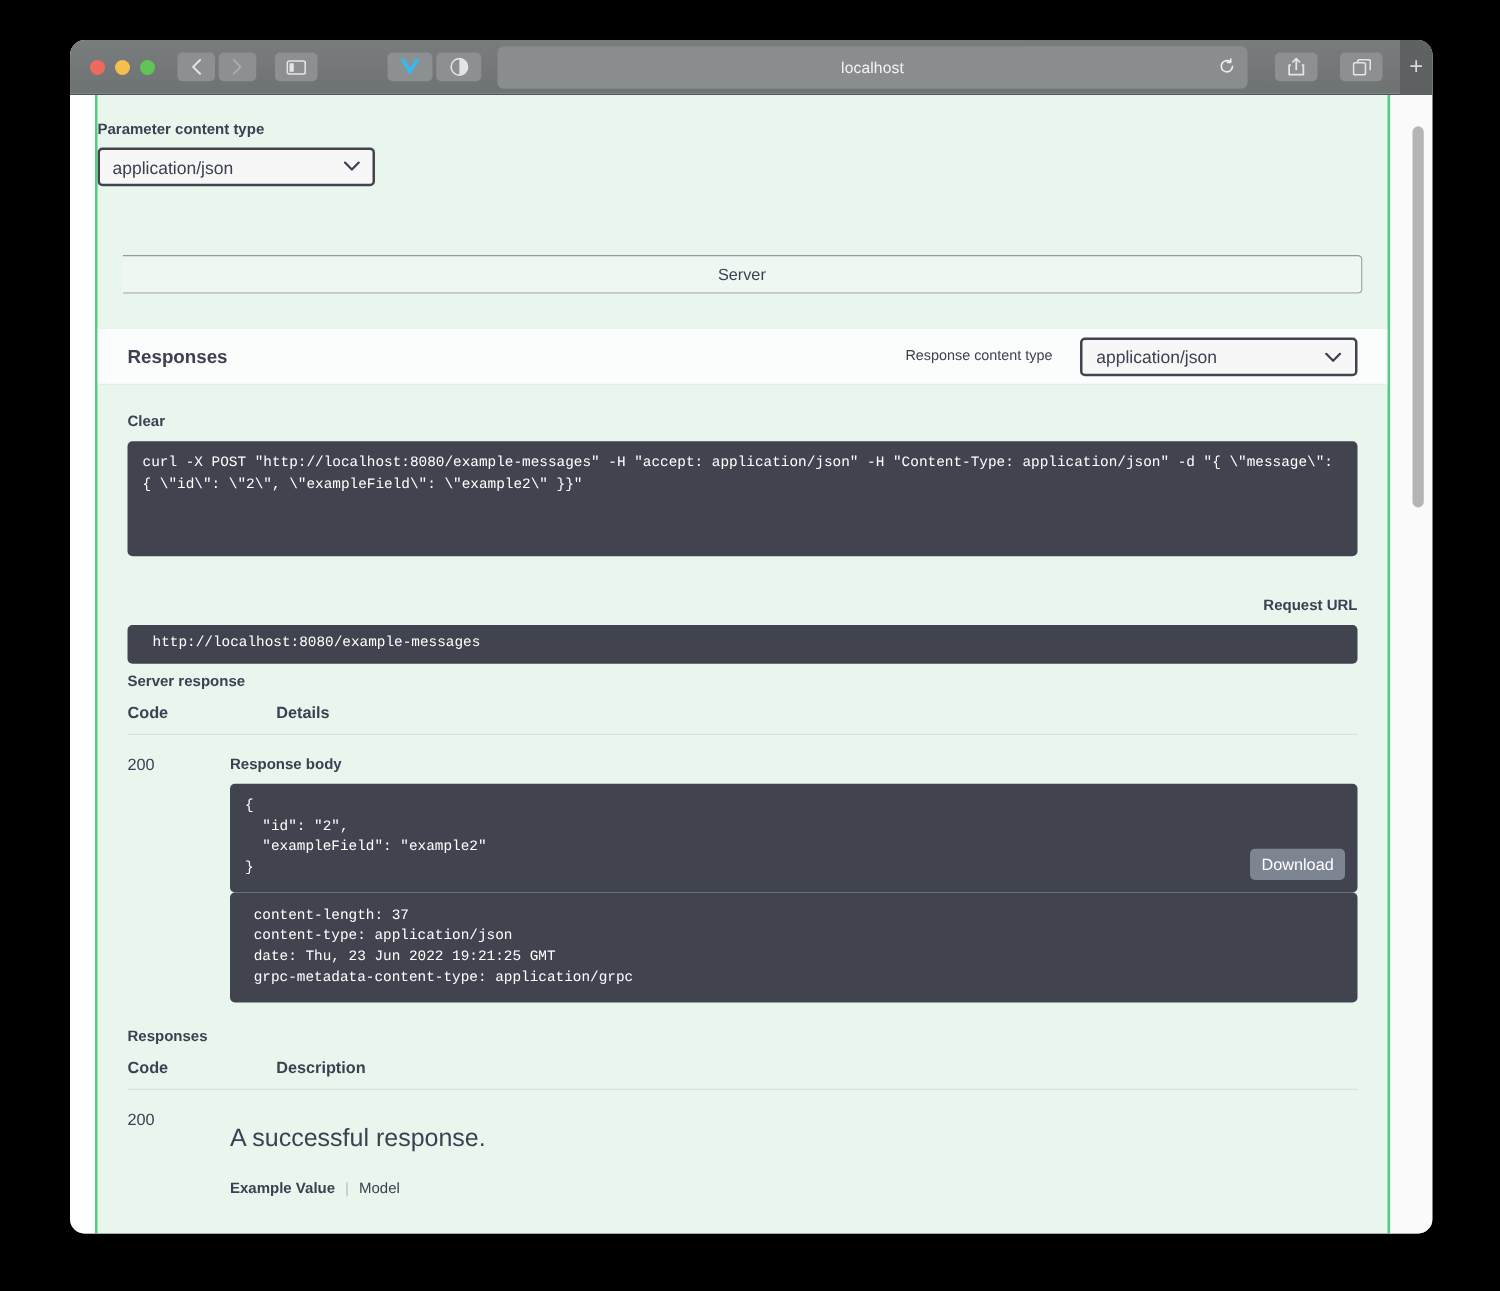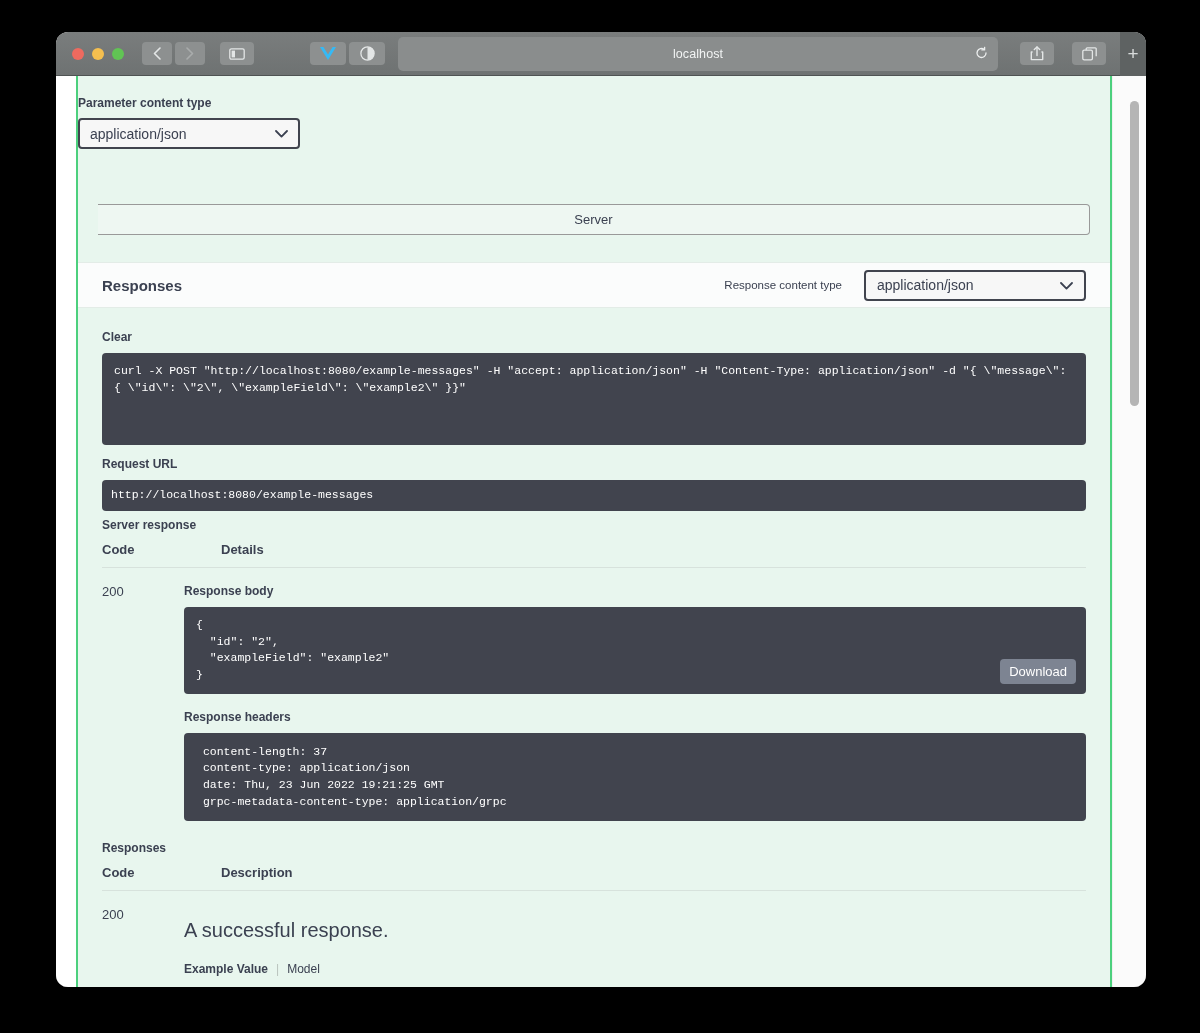--- a/index.html
+++ b/index.html
@@ -241,21 +241,21 @@
     font-family: "Liberation Mono", monospace;
     font-size: 11.5px;
     line-height: 1.45;
     padding: 10px 12px;
     white-space: pre-wrap;
     word-break: break-word;
     position: relative;
   }
 
   #curl-block { height: 92px; }
-  #requesturl-block { height: 31px; padding-top: 7px; padding-left: 9px; font-size: 11.5px; }
+  #requesturl-block { height: 31px; padding-top: 7px; padding-left: 20px; font-size: 11.5px; }
 
   #server-response-label { margin-top: 7px; }
 
   .table-head {
     display: flex;
     font-size: 13px;
     font-weight: bold;
     color: #3b4151;
     padding-bottom: 10px;
     border-bottom: 1px solid #d7e2dc;
@@ -447,41 +447,40 @@
               </span>
             </div>
           </div>
         </div>
 
         <div id="resp-body-area">
 
           <div class="sec-label">Clear</div>
           <div id="curl-block" class="code-block">curl -X POST "http://localhost:8080/example-messages" -H "accept: application/json" -H "Content-Type: application/json" -d "{ \"message\": { \"id\": \"2\", \"exampleField\": \"example2\" }}"</div>
 
-          <div class="sec-label" style="margin-top:12px;">Request URL</div>
+          <div class="sec-label" style="margin-top:32px;text-align:right;">Request URL</div>
           <div id="requesturl-block" class="code-block">http://localhost:8080/example-messages</div>
 
           <div class="sec-label" id="server-response-label">Server response</div>
 
           <div class="table-head">
             <div class="col-code">Code</div>
             <div class="col-detail">Details</div>
           </div>
 
           <div class="table-row">
             <div class="row-code">200</div>
             <div class="row-detail">
 
               <div class="sec-label">Response body</div>
               <div id="response-body-block" class="code-block"><span>{
   "id": "2",
   "exampleField": "example2"
 }</span><button id="download-btn">Download</button></div>
 
-              <div class="sec-label" id="response-headers-label">Response headers</div>
               <div id="response-headers-block" class="code-block"> content-length: 37 
  content-type: application/json 
  date: Thu, 23 Jun 2022 19:21:25 GMT 
  grpc-metadata-content-type: application/grpc </div>
             </div>
           </div>
 
           <div id="responses-lower">
             <div id="responses-lower-title">Responses</div>
 

